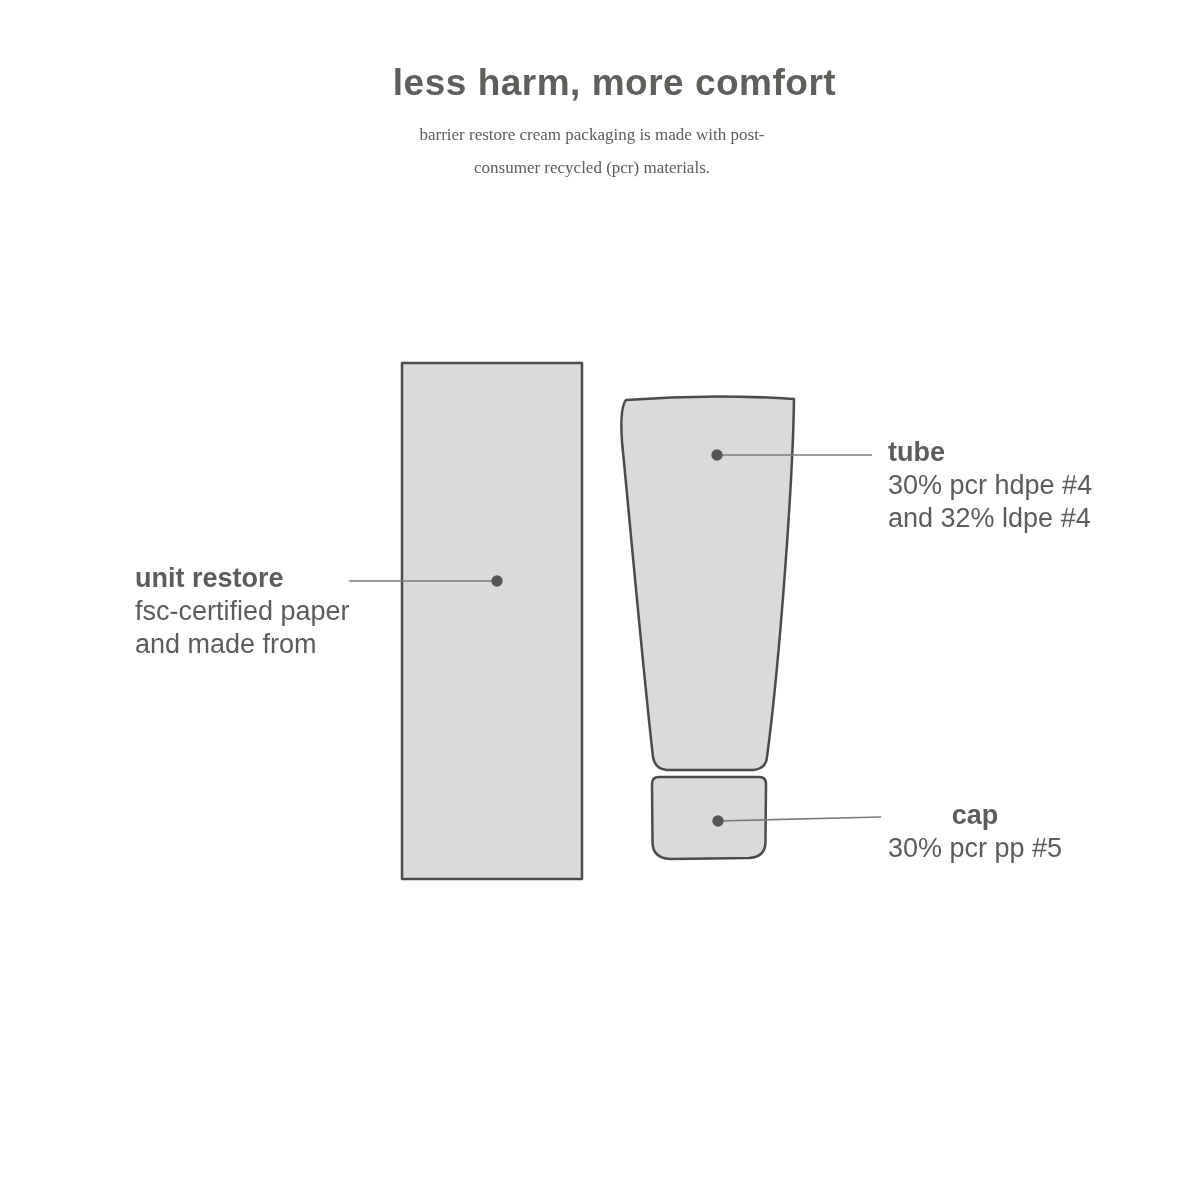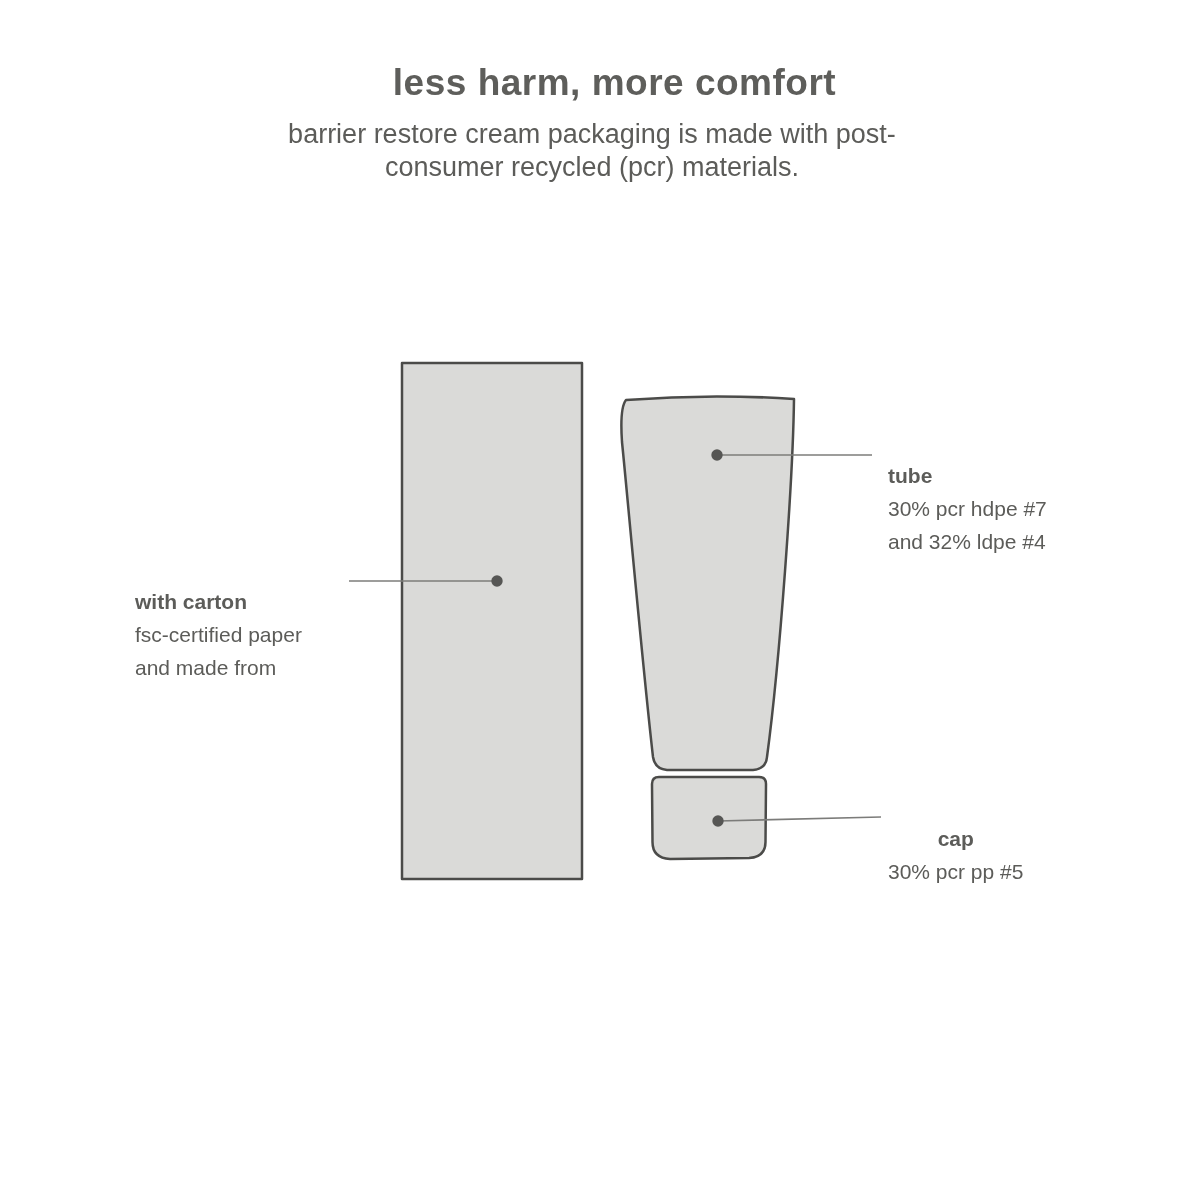--- a/index.html
+++ b/index.html
@@ -36,24 +36,25 @@
     margin: 0;
     font-size: 37px;
     font-weight: bold;
     line-height: 42px;
     color: var(--title_text);
     letter-spacing: 0.5px;
     padding-left: 29px;
   }
   .page-subtitle {
     margin: 14px 16px 0 0;
-    font-size: 27px;
+    font-size: 17px;
     line-height: 33px;
     font-weight: normal;
     color: var(--body_text);
+    font-family: Liberation Serif, serif;
   }
   .diagram-svg {
     position: absolute;
     left: 0;
     top: 0;
     width: 1200px;
     height: 1200px;
   }
   .shape {
     fill: var(--shape_fill);
@@ -63,24 +64,23 @@
   }
   .leader-line {
     stroke: var(--leader);
     stroke-width: 1.6;
   }
   .leader-dot {
     fill: var(--dot);
   }
   .callout {
     position: absolute;
-    font-size: 21px;
+    font-size: 27px;
     line-height: 33px;
     color: var(--body_text);
-    margin-top: 23px;
   }
   .callout-title {
     font-weight: bold;
   }
   .callout-unit-carton { left: 135px; top: 562px; }
   .callout-tube        { left: 888px; top: 436px; }
   .callout-cap         { left: 888px; top: 799px; text-align: center; }
 </style>
 </head>
 <body>
@@ -119,28 +119,28 @@
     <circle class="leader-dot" cx="497" cy="581" r="5.7"></circle>
 
     <line class="leader-line" x1="717" y1="455" x2="872" y2="455"></line>
     <circle class="leader-dot" cx="717" cy="455" r="5.7"></circle>
 
     <line class="leader-line" x1="718" y1="821" x2="881" y2="817"></line>
     <circle class="leader-dot" cx="718" cy="821" r="5.7"></circle>
   </svg>
 
   <div class="callout callout-unit-carton">
-    <div class="callout-title">with carton</div>
+    <div class="callout-title">unit restore</div>
     <div class="callout-line">fsc-certified paper</div>
     <div class="callout-line">and made from</div>
   </div>
 
   <div class="callout callout-tube">
     <div class="callout-title">tube</div>
-    <div class="callout-line">30% pcr hdpe #7</div>
+    <div class="callout-line">30% pcr hdpe #4</div>
     <div class="callout-line">and 32% ldpe #4</div>
   </div>
 
   <div class="callout callout-cap">
     <div class="callout-title">cap</div>
     <div class="callout-line">30% pcr pp #5</div>
   </div>
 
 </div>
 

